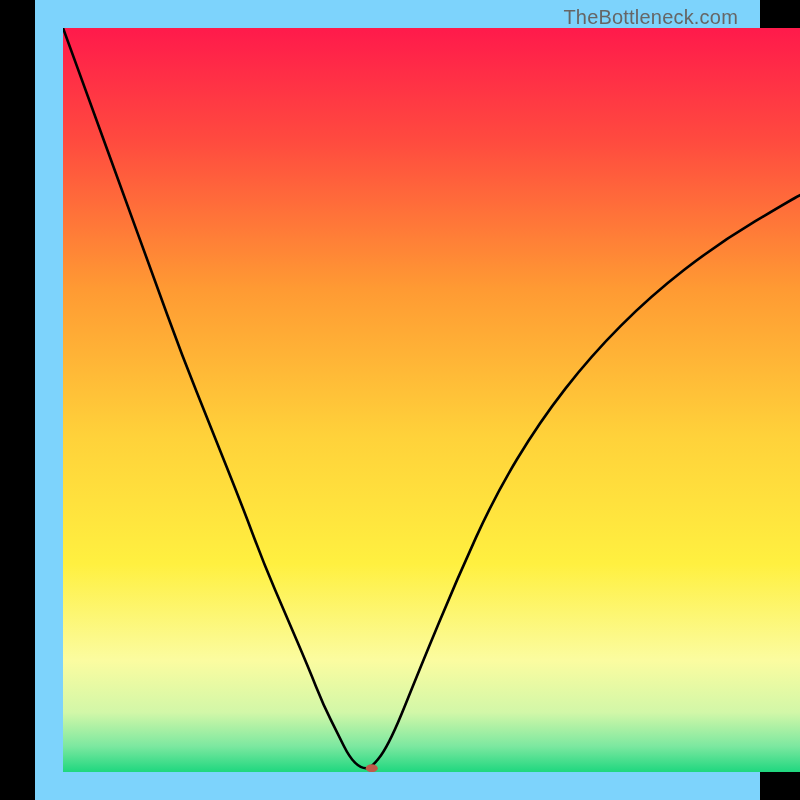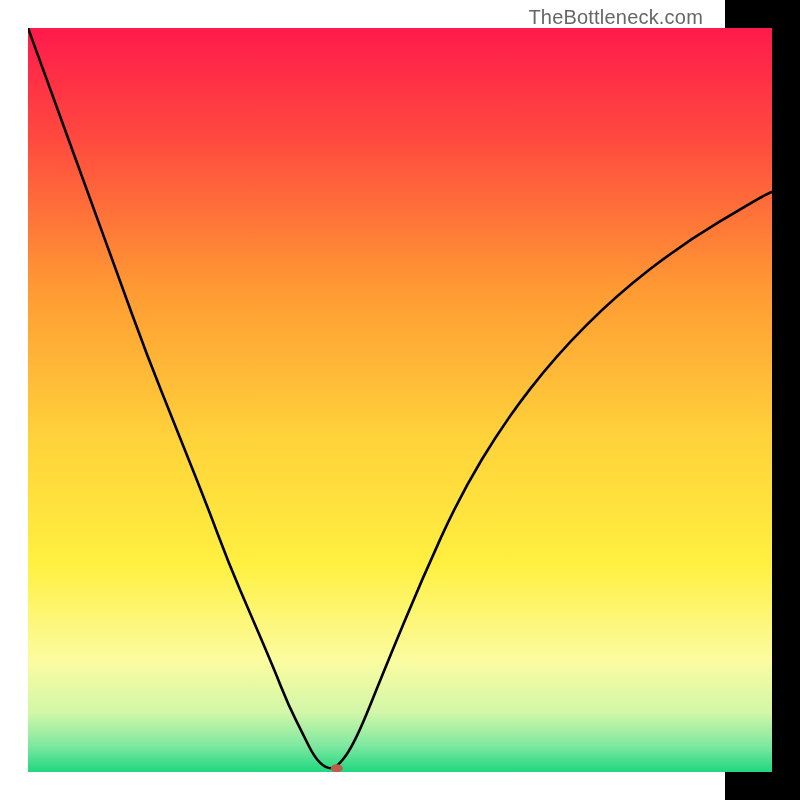--- a/index.html
+++ b/index.html
@@ -8,21 +8,22 @@
     width: 800px;
     height: 800px;
     overflow: hidden;
     background: #000;
     font-family: Arial, Helvetica, sans-serif;
   }
   .frame {
     position: relative;
     width: 725px;
     height: 800px;
-    background: #ffffff;
+    background: #7dd3fc;
+    margin-left: 35px;
   }
   .plot-area {
     position: absolute;
     left: 28px;
     top: 28px;
     width: 744px;
     height: 744px;
     overflow: hidden;
   }
   .gradient-bg {

